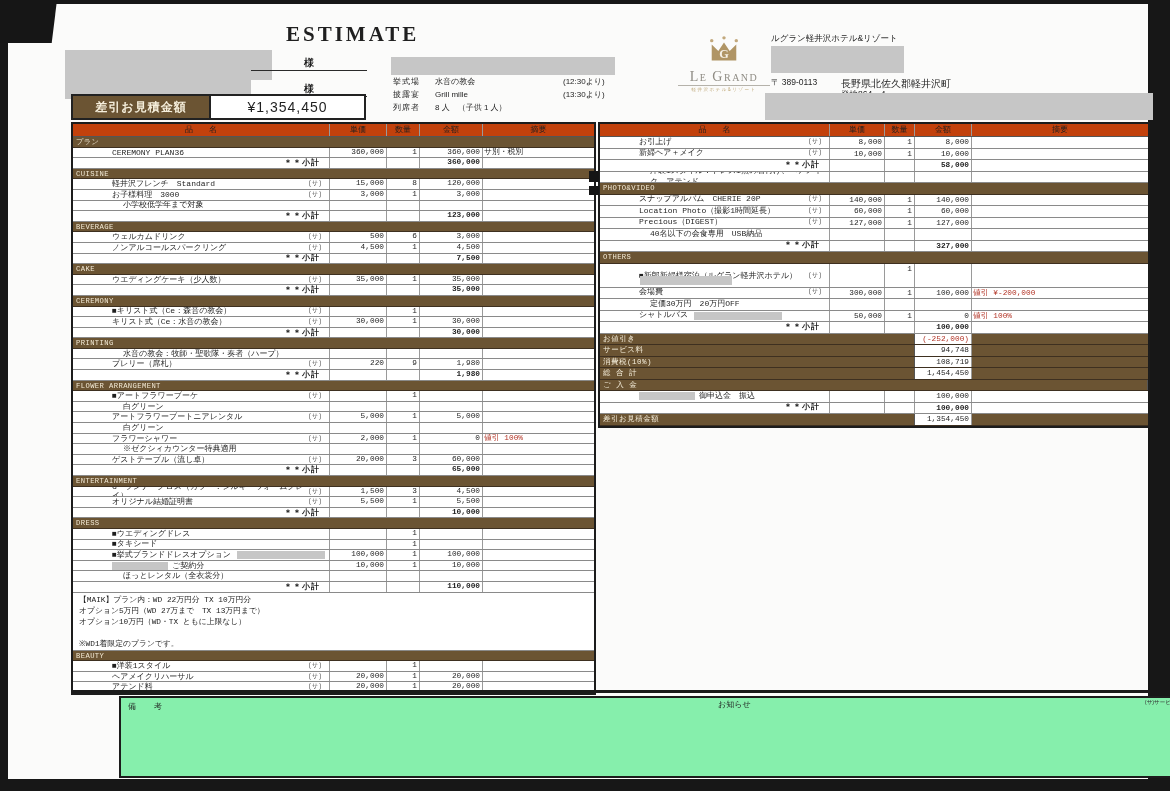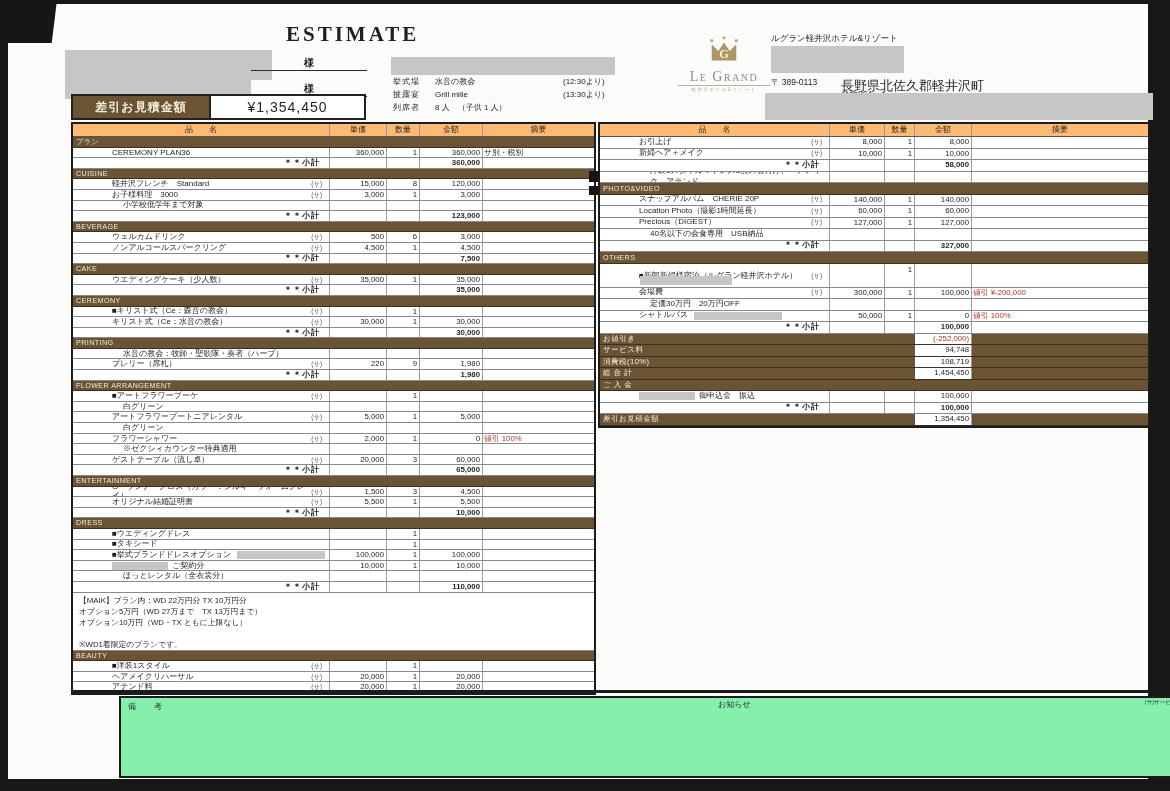--- a/index.html
+++ b/index.html
@@ -32,25 +32,25 @@
 
   .logo { position:absolute; left:663px; top:31px; width:106px; text-align:center; }
   .logo svg { display:block; margin:0 auto; }
   .logo-text { font-family:"Liberation Serif",serif; font-variant:small-caps; font-size:14px;
                color:#8f8c84; letter-spacing:1.5px; line-height:15px; }
   .logo-rule { width:92px; border-top:1px solid #b5b2aa; margin:1px auto 1px; }
   .logo-tag { font-size:4.5px; color:#bfa878; letter-spacing:1.5px; }
 
   .hotel-name { position:absolute; left:763px; top:29px; font-size:8.5px; }
   .postal   { position:absolute; left:763px; top:73px; font-size:8.5px; }
-  .addr1    { position:absolute; left:833px; top:73px; font-size:13px; }
+  .addr1    { position:absolute; left:833px; top:73px; font-size:10px; }
   .addr2    { position:absolute; left:833px; top:85px; font-size:8.5px; }
 
   
-  .table { position:absolute; background:#fdba74; border:2px solid #1c1c1c; }
+  .table { position:absolute; background:#c2410c; border:2px solid #1c1c1c;font-family:Liberation Mono, monospace; }
   .lt { left:63px;  top:118px; width:525px; }
   .rt { left:590px; top:118px; width:552px; }
   .th { border-bottom:1px solid #555; height:13px; line-height:12px; font-size:8px;
         text-align:center; }
   .lt .th, .lt .tr { display:grid; grid-template-columns:257px 57px 33px 63px 1fr; }
   .rt .th, .rt .tr { display:grid; grid-template-columns:230px 55px 30px 57px 1fr; }
   .tr { height:10.6px; line-height:9.8px; font-size:8px; border-bottom:1px solid #8a8a8a;
         overflow:hidden; background:#fff; }
   .rt .tr { height:11.5px; line-height:10.6px; }
   .rt .tr.tall { height:24px; line-height:11px; }

